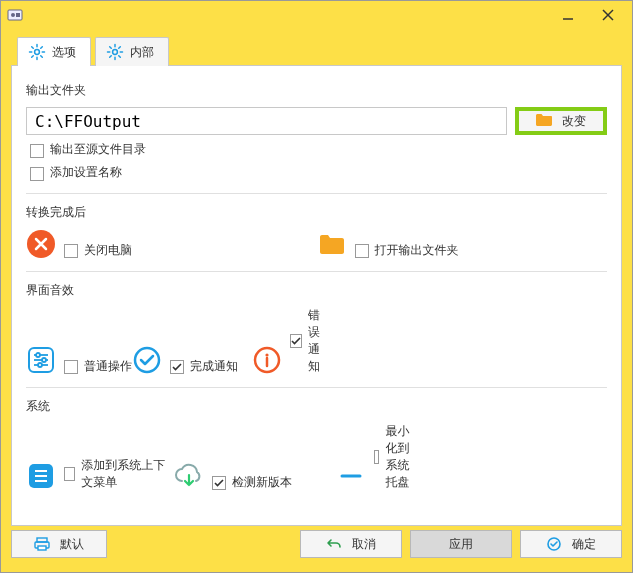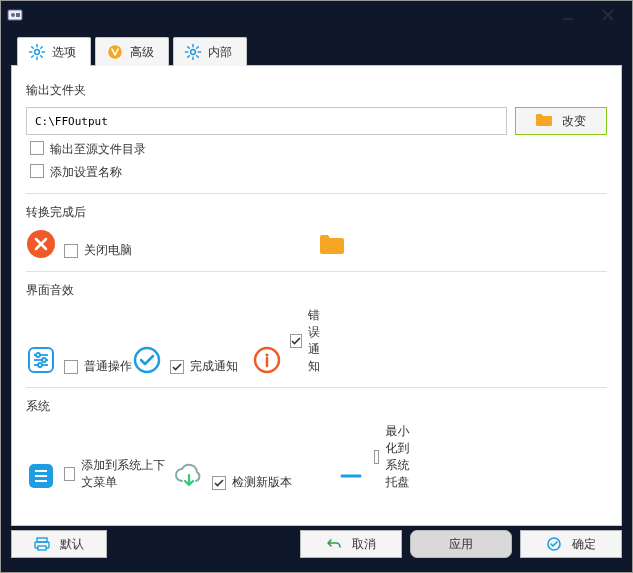--- a/index.html
+++ b/index.html
@@ -1,48 +1,48 @@
 <!DOCTYPE html>
 <html><head>
 <meta charset="utf-8">
 <style>
   * { box-sizing: border-box; margin: 0; padding: 0; }
   body { font-family: "Microsoft YaHei", "Segoe UI", Arial, sans-serif; font-size: 12px; color: #333; background: #fff; width: 633px; height: 573px; overflow: hidden; }
-  .window { width: 633px; height: 573px; border: 1px solid #999; background: #0f172a; display: flex; flex-direction: column; }
+  .window { width: 633px; height: 573px; border: 1px solid #999; background: #fde047; display: flex; flex-direction: column; }
   .titlebar { height: 28px; display: flex; align-items: center; justify-content: space-between; padding: 0 4px 0 6px; }
   .titlebar .left { display: flex; align-items: center; gap: 4px; }
   .titlebar .right { display: flex; align-items: center; gap: 0; }
   .tb-btn { width: 40px; height: 24px; display: flex; align-items: center; justify-content: center; cursor: pointer; }
   .app-icon { width: 16px; height: 16px; }
   .content { flex: 1; padding: 8px 10px 0 10px; display: flex; flex-direction: column; }
   .tabs { display: flex; gap: 4px; margin-left: 6px; position: relative; z-index: 2; }
   .tab { display: flex; align-items: center; gap: 6px; border: 1px solid #c8c8c8; background: #f5f5f5; padding: 5px 14px 5px 10px; border-bottom: none; border-radius: 2px 2px 0 0; cursor: pointer; }
   .tab.active { background: #fff; }
   .tab-icon { width: 18px; height: 18px; display: flex; align-items: center; justify-content: center; }
   .panel { border: 1px solid #c8c8c8; margin-top: -1px; flex: 1; padding: 10px 14px 14px 14px; background: #fff; overflow-y: auto; }
   .section-title { font-size: 12px; color: #333; margin: 6px 0 8px 0; }
   .row { display: flex; align-items: center; gap: 8px; }
-  .output-input { flex: 1; height: 28px; border: 1px solid #c8c8c8; padding: 0 8px; font-family: Consolas, monospace; font-size: 11px; }
-  .change-btn { width: 92px; height: 28px; border: 1px solid #84cc16; background: #f5f5f5; display: flex; align-items: center; justify-content: center; gap: 10px; cursor: pointer; }
+  .output-input { flex: 1; height: 28px; border: 1px solid #c8c8c8; padding: 0 8px; font-family: Consolas, monospace; font-size: 16px; }
+  .change-btn { width: 92px; height: 28px; border: 4px solid #84cc16; background: #f5f5f5; display: flex; align-items: center; justify-content: center; gap: 10px; cursor: pointer; }
   .folder-mini { width: 16px; height: 12px; }
-  .chk-row { display: flex; align-items: flex-start; gap: 6px; margin: 6px 0 0 4px; }
+  .chk-row { display: flex; align-items: flex-end; gap: 6px; margin: 6px 0 0 4px; }
   .chk { width: 14px; height: 14px; border: 1px solid #999; background: #fff; display: inline-flex; align-items: center; justify-content: center; cursor: pointer; }
   .chk svg { display: none; }
   .chk.checked svg { display: block; }
   .hr { border: none; border-top: 1px solid #e0e0e0; margin: 12px 0 10px 0; }
   .two-col { display: flex; }
   .col { flex: 1; display: flex; align-items: flex-end; gap: 8px; }
   .big-icon { width: 30px; height: 30px; display: flex; align-items: center; justify-content: center; }
   .check-pair { display: flex; align-items: center; gap: 6px; }
   .stack { display: flex; gap: 14px; }
   .footer { height: 46px; border-top: 0; display: flex; align-items: center; justify-content: space-between; padding: 0 10px 10px 10px; gap: 10px; }
   .btn { height: 28px; border: 1px solid #b8b8b8; background: #f5f5f5; display: flex; align-items: center; justify-content: center; gap: 10px; cursor: pointer; font-size: 12px; }
   .btn.default-btn { width: 96px; }
   .btn.main { width: 102px; }
-  .btn.apply { background: #d9d9d9; border-radius: 7px; }
+  .btn.apply { background: #d9d9d9; }
   .footer-right { display: flex; gap: 8px; }
   .small-icon { width: 16px; height: 16px; display: flex; align-items: center; justify-content: center; }
 </style>
 </head>
 <body>
 
 <div class="window">
 
   <div class="titlebar">
     <div class="left">
@@ -73,29 +73,20 @@
 
     <div class="tabs">
       <div class="tab active">
         <span class="tab-icon">
           <svg width="18" height="18" viewBox="0 0 24 24" fill="none">
               <circle cx="12" cy="12" r="3.2" stroke="#1e9de3" stroke-width="2"></circle>
               <path d="M12 2v3M12 19v3M4.9 4.9l2.1 2.1M17 17l2.1 2.1M2 12h3M19 12h3M4.9 19.1L7 17M17 7l2.1-2.1" stroke="#1e9de3" stroke-width="2" stroke-linecap="round"></path>
             </svg>
         </span>
         <span>选项</span>
-      </div>
-      <div class="tab">
-        <span class="tab-icon">
-          <svg width="18" height="18" viewBox="0 0 24 24">
-              <circle cx="12" cy="12" r="9" fill="#f5a623"></circle>
-              <path d="M8 8l4 8 4-8" stroke="#fff" stroke-width="2.2" fill="none" stroke-linecap="round" stroke-linejoin="round"></path>
-            </svg>
-        </span>
-        <span>高级</span>
       </div>
       <div class="tab">
         <span class="tab-icon">
           <svg width="18" height="18" viewBox="0 0 24 24" fill="none">
               <circle cx="12" cy="12" r="3.2" stroke="#1e9de3" stroke-width="2"></circle>
               <path d="M12 2v3M12 19v3M4.9 4.9l2.1 2.1M17 17l2.1 2.1M2 12h3M19 12h3M4.9 19.1L7 17M17 7l2.1-2.1" stroke="#1e9de3" stroke-width="2" stroke-linecap="round"></path>
             </svg>
         </span>
         <span>内部</span>
       </div>
@@ -139,20 +130,24 @@
             <span class="chk"></span>
             <span>关闭电脑</span>
           </div>
         </div>
         <div class="col">
           <span class="big-icon">
             <svg width="30" height="30" viewBox="0 0 30 30">
                 <path d="M3 8c0-1.1.9-2 2-2h6l2 3h12c1.1 0 2 .9 2 2v12c0 1.1-.9 2-2 2H5c-1.1 0-2-.9-2-2V8z" fill="#f5a623"></path>
               </svg>
           </span>
+          <div class="check-pair">
+            <span class="chk"></span>
+            <span>打开输出文件夹</span>
+          </div>
         </div>
       </div>
 
       <hr class="hr">
 
       <div class="section-title">界面音效</div>
       <div class="stack" style="margin-top:6px;">
         <div class="two-col">
           <div class="col">
             <span class="big-icon">

